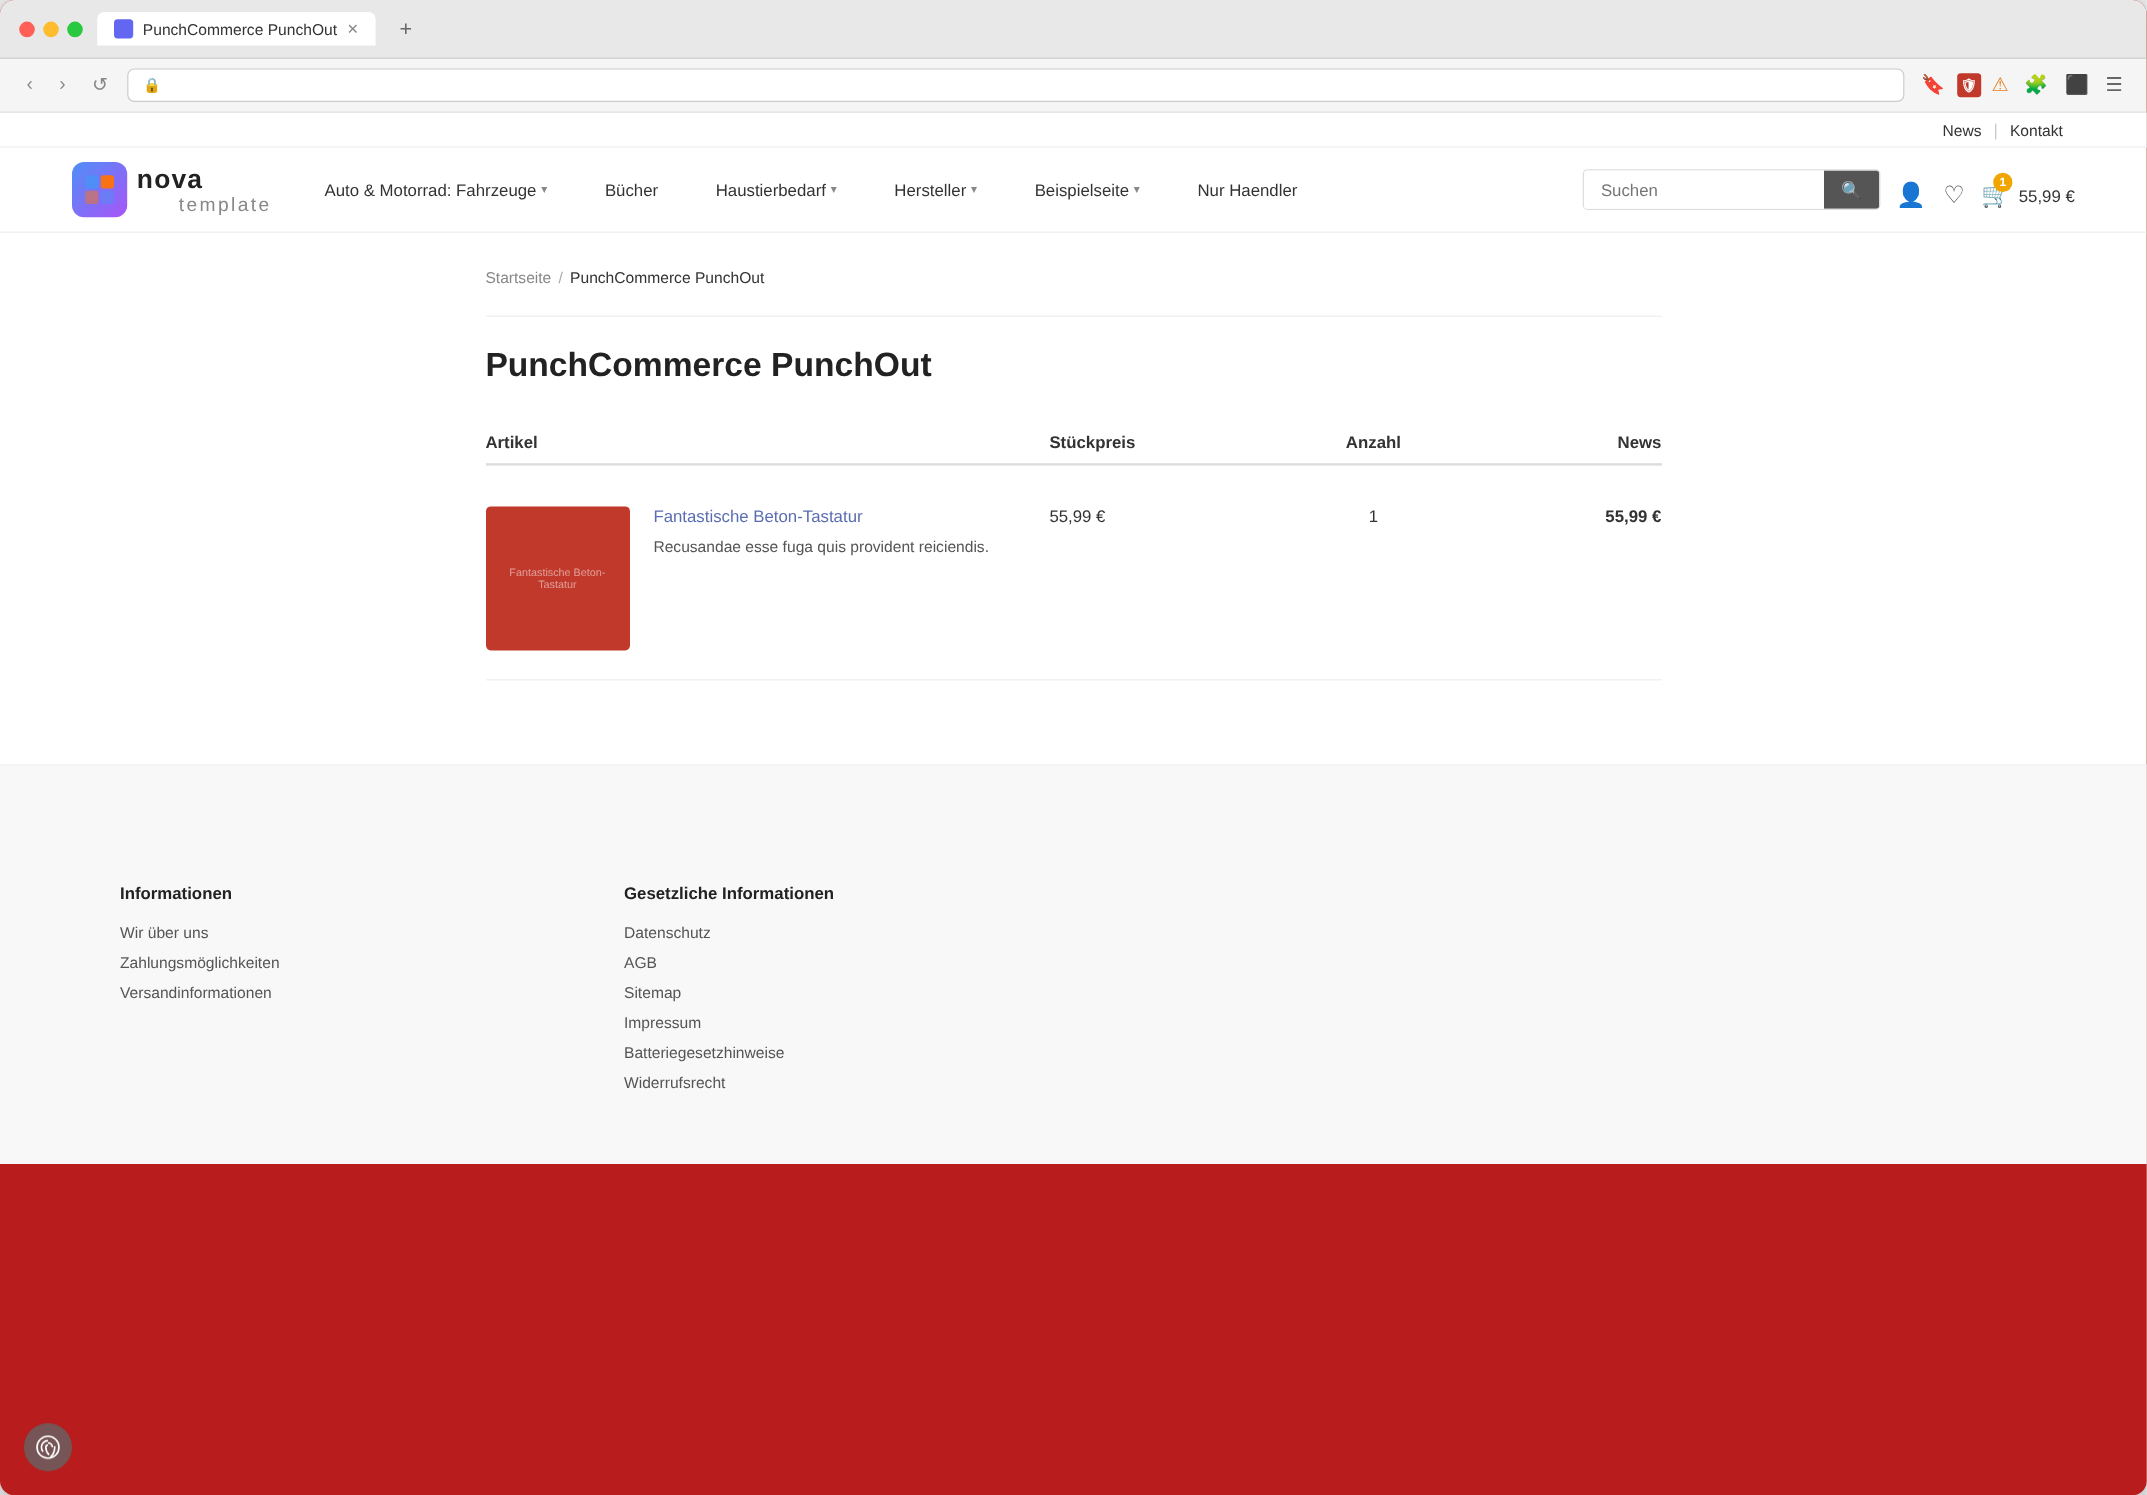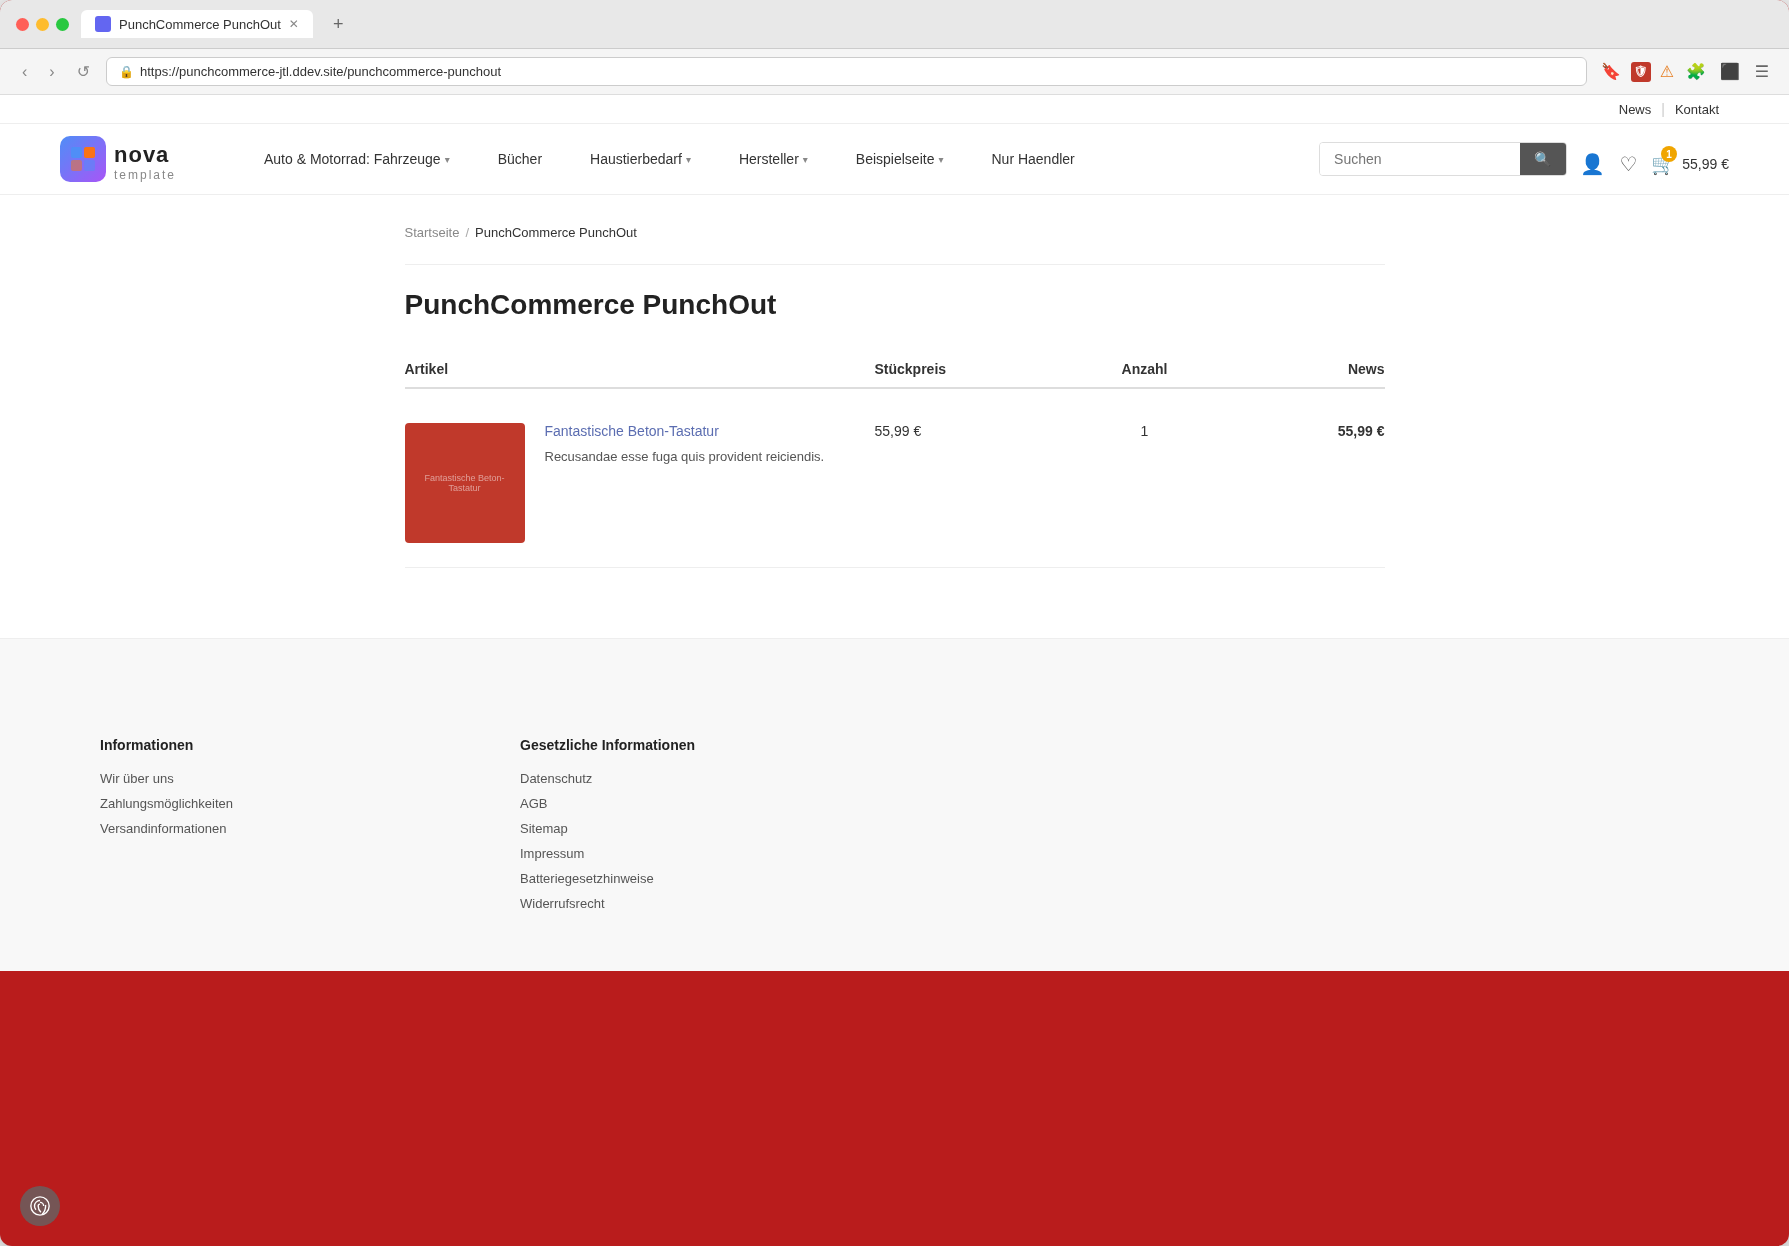--- a/index.html
+++ b/index.html
@@ -29,21 +29,21 @@
     .site-wrapper { background: #fff; }
     .top-bar { background: #fff; padding: 6px 60px; display: flex; justify-content: flex-end; align-items: center; gap: 0; border-bottom: 1px solid #eee; }
     .top-bar-link { color: #333; text-decoration: none; font-size: 13px; padding: 0 10px; }
     .top-bar-separator { color: #ccc; }
 
     .header { padding: 12px 60px; display: flex; align-items: center; gap: 30px; border-bottom: 1px solid #eee; }
     .logo-area { display: flex; align-items: flex-end; gap: 8px; min-width: 160px; }
     .logo-icon { width: 46px; height: 46px; background: linear-gradient(135deg, #4f8ef7 0%, #a855f7 100%); border-radius: 10px; display: flex; align-items: center; justify-content: center; color: white; font-size: 20px; }
     .logo-text { display: flex; flex-direction: column; }
     .logo-nova { font-size: 22px; font-weight: 700; color: #222; letter-spacing: 1px; }
-    .logo-template { font-size: 12px; color: #888; letter-spacing: 2px; text-transform: lowercase; }
+    .logo-template { font-size: 16px; color: #888; letter-spacing: 2px; text-transform: lowercase; margin-left: 35px; }
 
     nav { display: flex; align-items: flex-end; gap: 20px; flex: 1; }
     .nav-item { padding: 8px 14px; color: #333; text-decoration: none; font-size: 14px; white-space: nowrap; display: flex; align-items: center; gap: 4px; cursor: pointer; }
     .nav-chevron { font-size: 10px; color: #888; }
 
     .header-right { display: flex; align-items: flex-end; gap: 14px; }
     .search-bar { display: flex; border: 1px solid #ddd; border-radius: 4px; overflow: hidden; }
     .search-input { padding: 8px 14px; border: none; outline: none; font-size: 14px; width: 200px; color: #999; }
     .search-btn { background: #555; border: none; padding: 8px 14px; cursor: pointer; color: white; font-size: 14px; }
     .header-icon { color: #555; font-size: 20px; cursor: pointer; }
@@ -110,21 +110,20 @@
     </div>
     <button class="browser-new-tab">+</button>
   </div>
 
   <div class="browser-controls">
     <button class="browser-nav-btn">‹</button>
     <button class="browser-nav-btn">›</button>
     <button class="browser-nav-btn">↺</button>
     <div class="browser-address-bar">
       <span class="browser-lock-icon">🔒</span>
-      <span class="browser-url">https://punchcommerce-jtl.ddev.site/punchcommerce-punchout</span>
     </div>
     <div class="browser-toolbar-right browser-extension-icons">
       <button class="browser-icon-btn">🔖</button>
       <div class="ext-icon" style="background:#c0392b;color:white;font-size:11px;font-weight:bold;">🛡</div>
       <div class="ext-icon" style="color:#e67e22;font-size:16px;">⚠</div>
       <button class="browser-icon-btn">🧩</button>
       <button class="browser-icon-btn">⬛</button>
       <button class="browser-icon-btn">☰</button>
     </div>
   </div>

